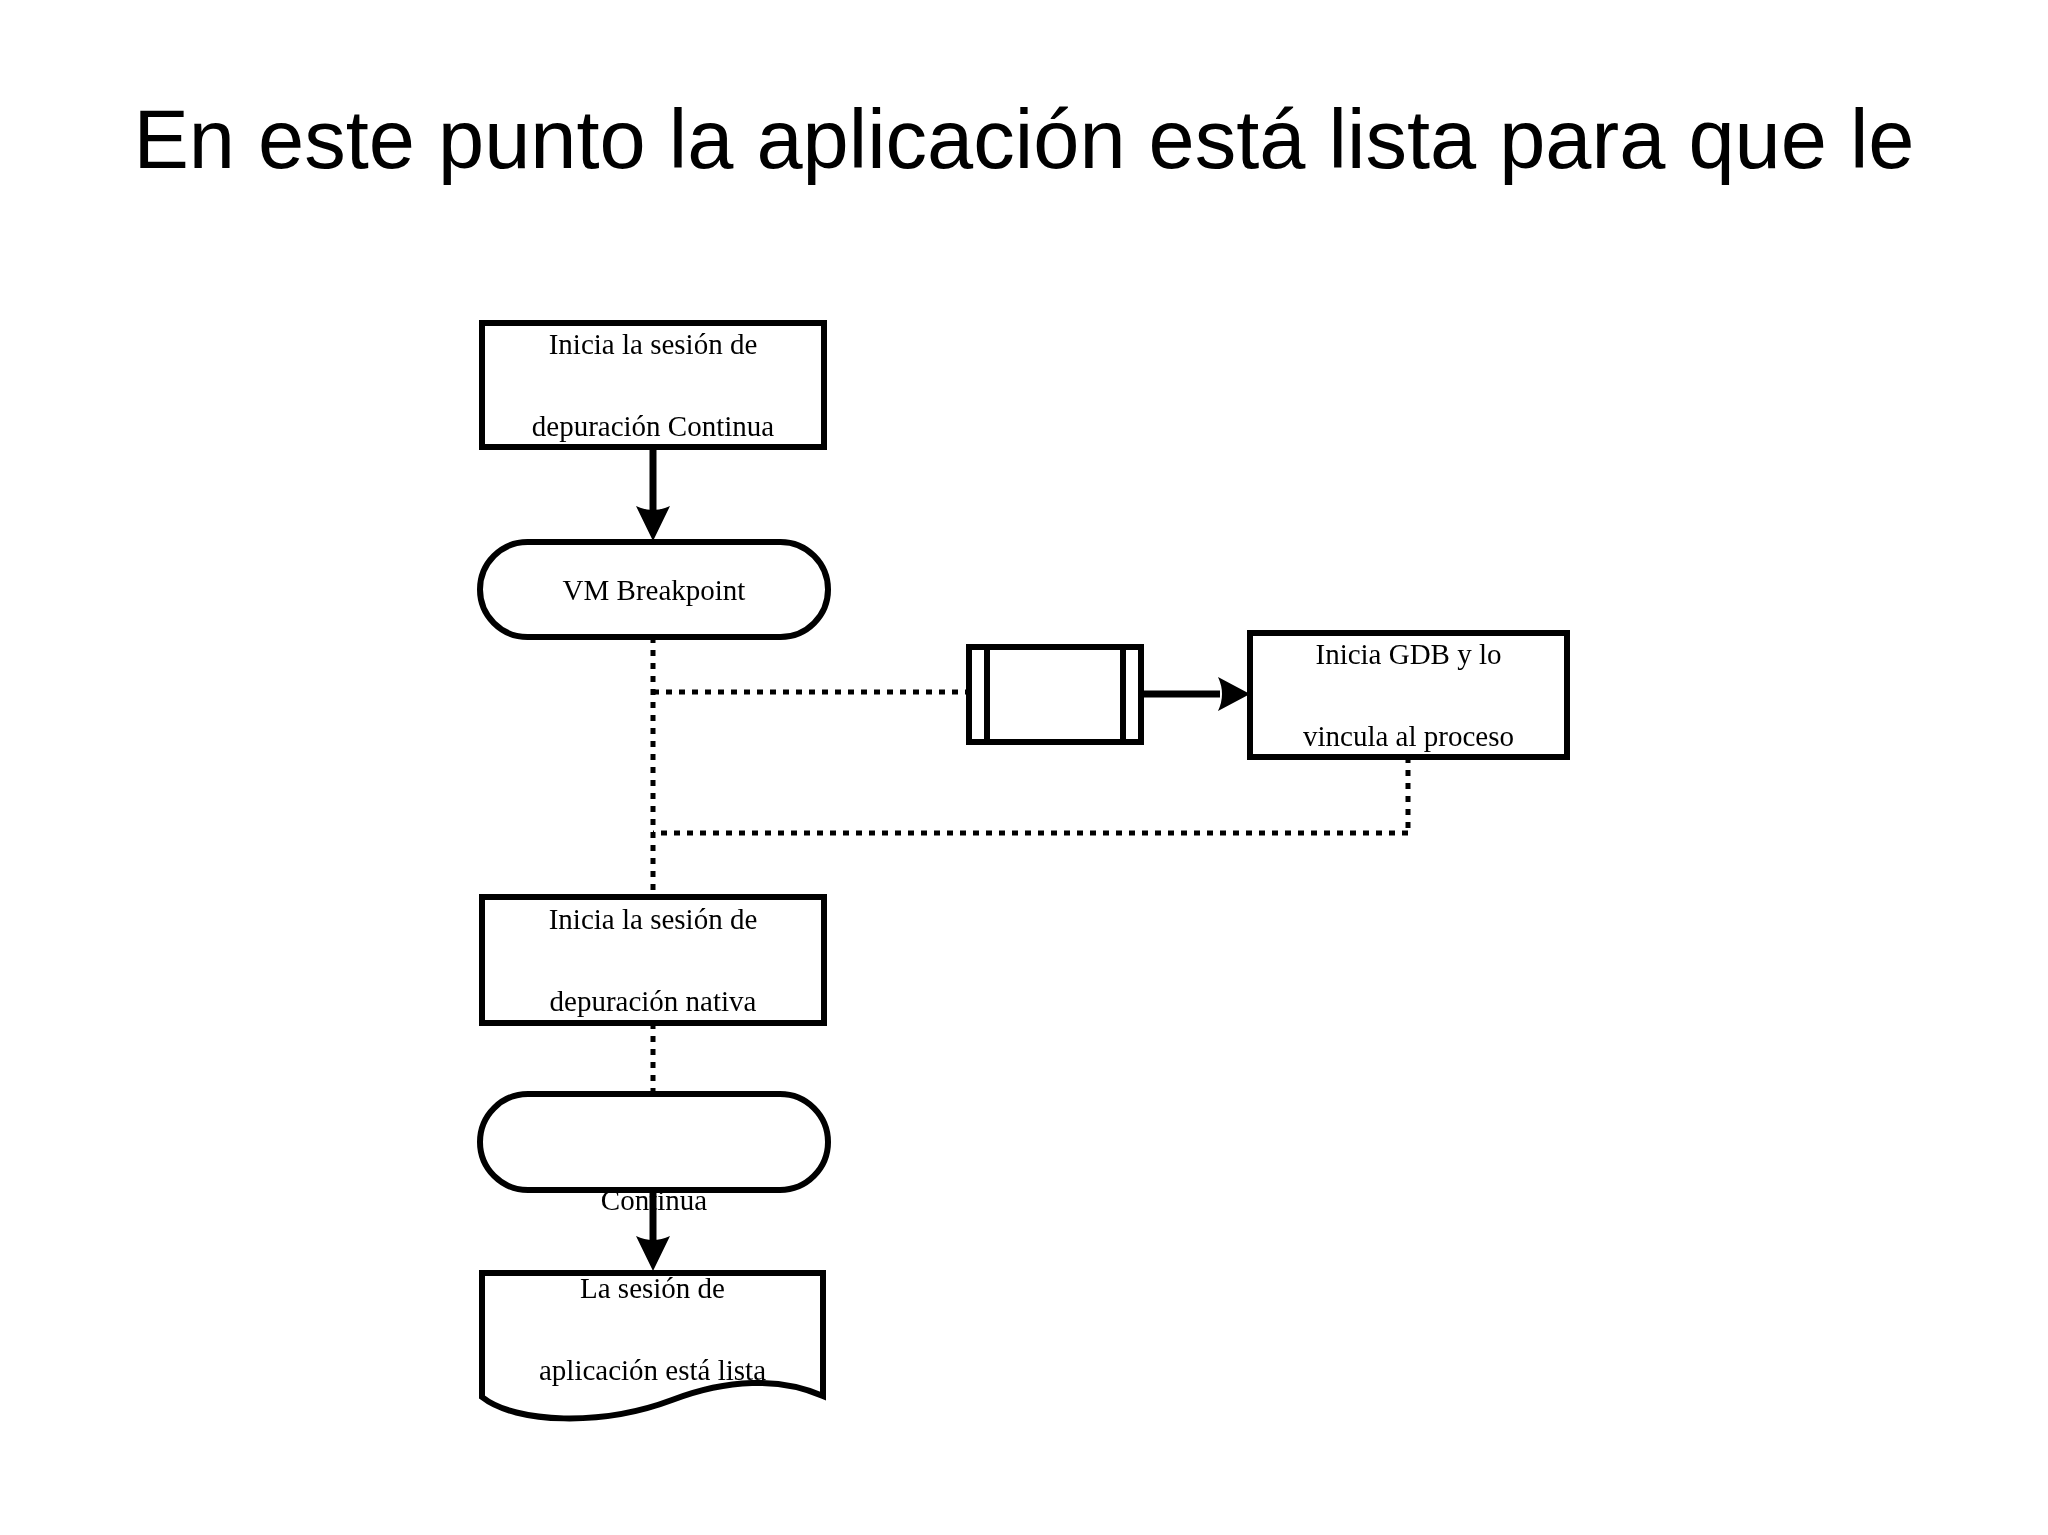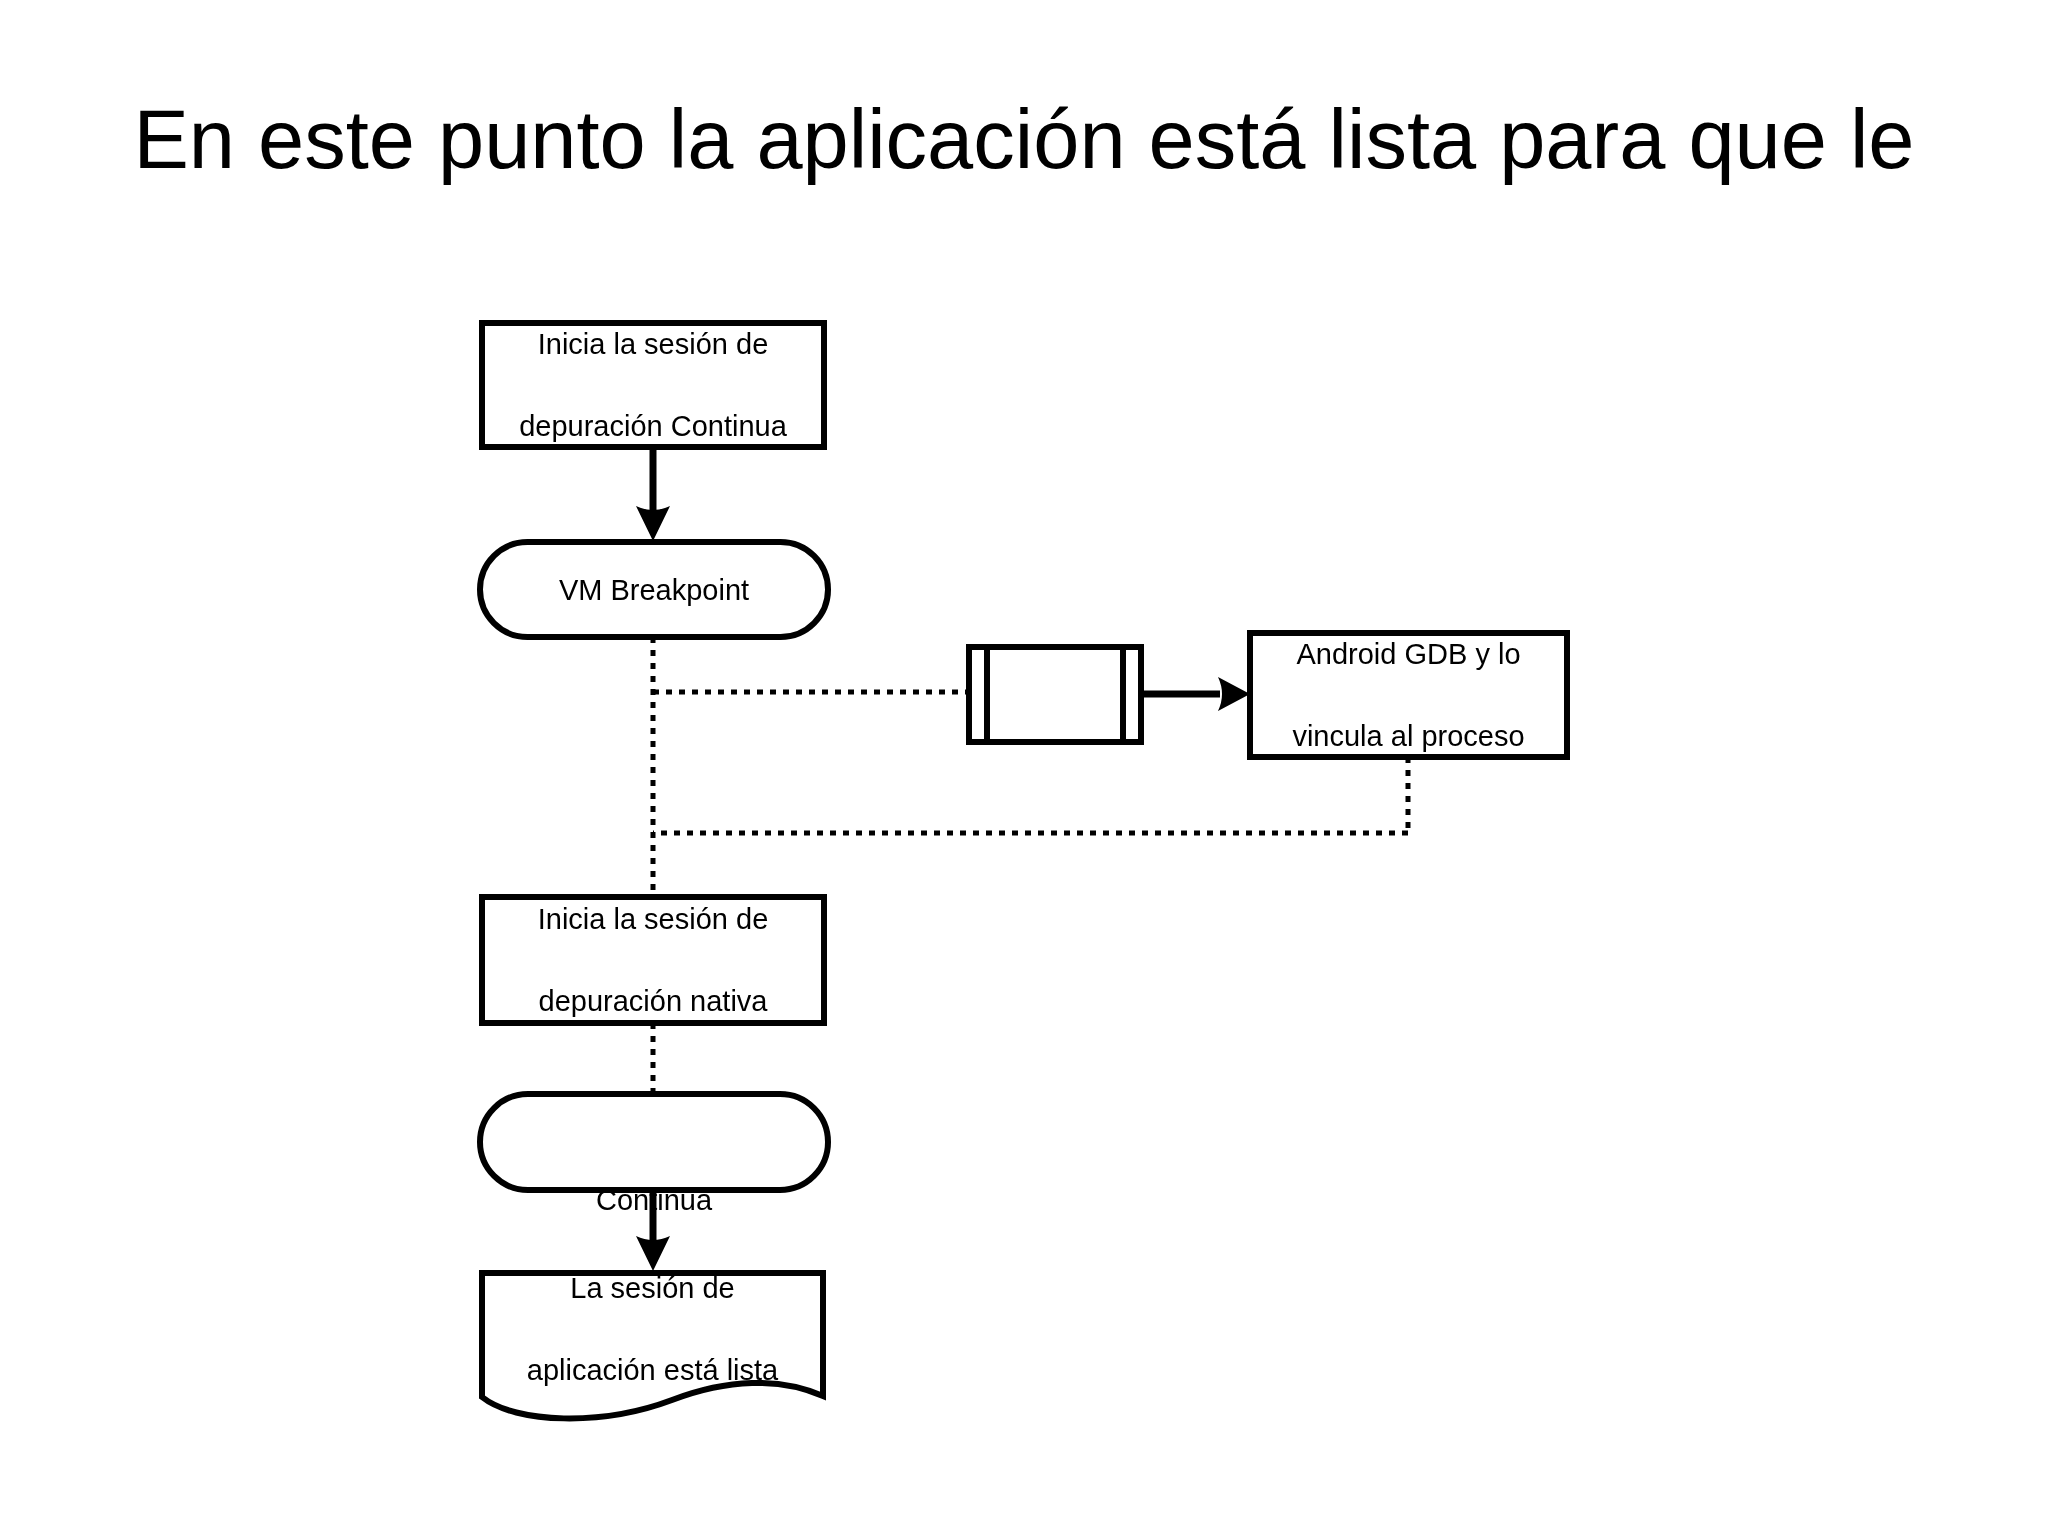--- a/index.html
+++ b/index.html
@@ -31,21 +31,21 @@
     top: 0;
     left: 0;
   }
   .node-label {
     position: absolute;
     display: flex;
     flex-direction: column;
     align-items: center;
     justify-content: center;
     text-align: center;
-    font-family: Liberation Sans, sans-serif;
+    font-family: Liberation Serif, serif;
     font-size: 29px;
     line-height: 38px;
     color: #000000;
     pointer-events: none;
     white-space: nowrap;
     gap: 44px;
   }
   
   .lbl-start     { left: 482px;  top: 323px;  width: 342px; height: 124px; }
   .lbl-vm        { left: 480px;  top: 542px;  width: 348px; height: 95px;  }
@@ -107,21 +107,21 @@
     <span>Inicia la sesión de</span>
     <span>depuración Continua</span>
   </div>
 
   <div class="node-label lbl-vm">
     <span>VM Breakpoint</span>
   </div>
 
 
   <div class="node-label lbl-attach">
-    <span>Android GDB y lo</span>
+    <span>Inicia GDB y lo</span>
     <span>vincula al proceso</span>
   </div>
 
   <div class="node-label lbl-native">
     <span>Inicia la sesión de</span>
     <span>depuración nativa</span>
   </div>
 
   <div class="node-label lbl-continua">
     <span>Continua</span>

